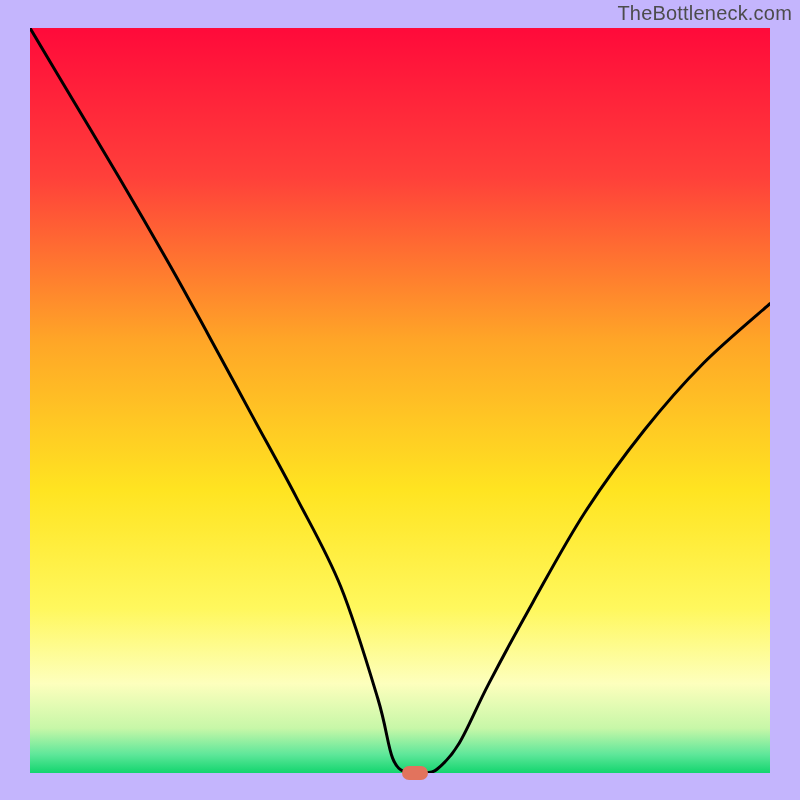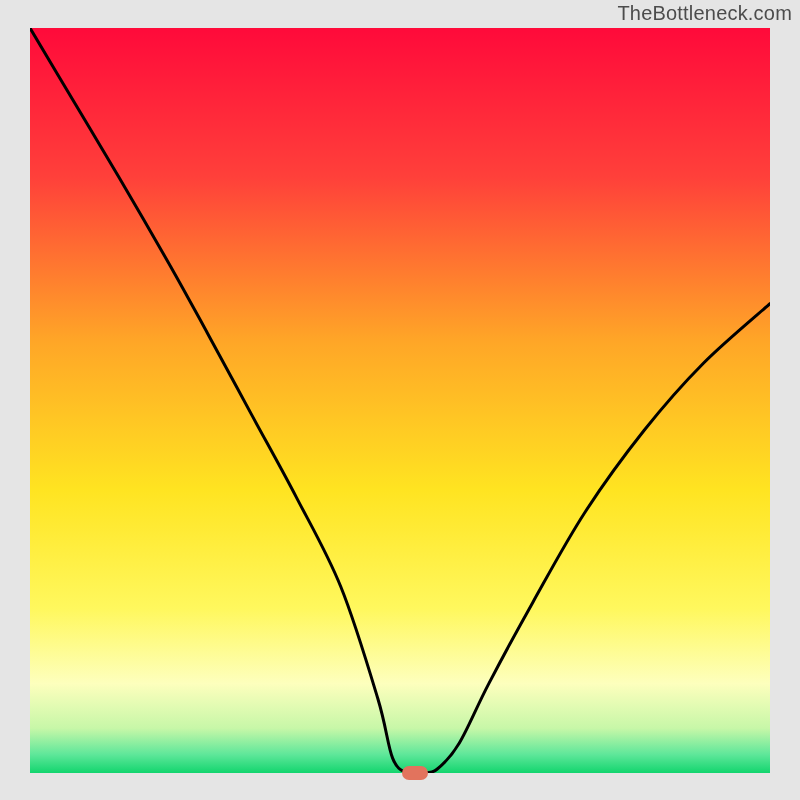--- a/index.html
+++ b/index.html
@@ -8,21 +8,21 @@
     background: #000;
     width: 800px;
     height: 800px;
     overflow: hidden;
     font-family: Arial, Helvetica, sans-serif;
   }
   .frame {
     position: relative;
     width: 800px;
     height: 800px;
-    background: #e5e5e5;
+    background: #c4b5fd;
   }
   .watermark {
     position: absolute;
     top: 2px;
     right: 8px;
     color: #4c4c4c;
     font-size: 20px;
     font-weight: 500;
     letter-spacing: 0.2px;
     z-index: 5;

